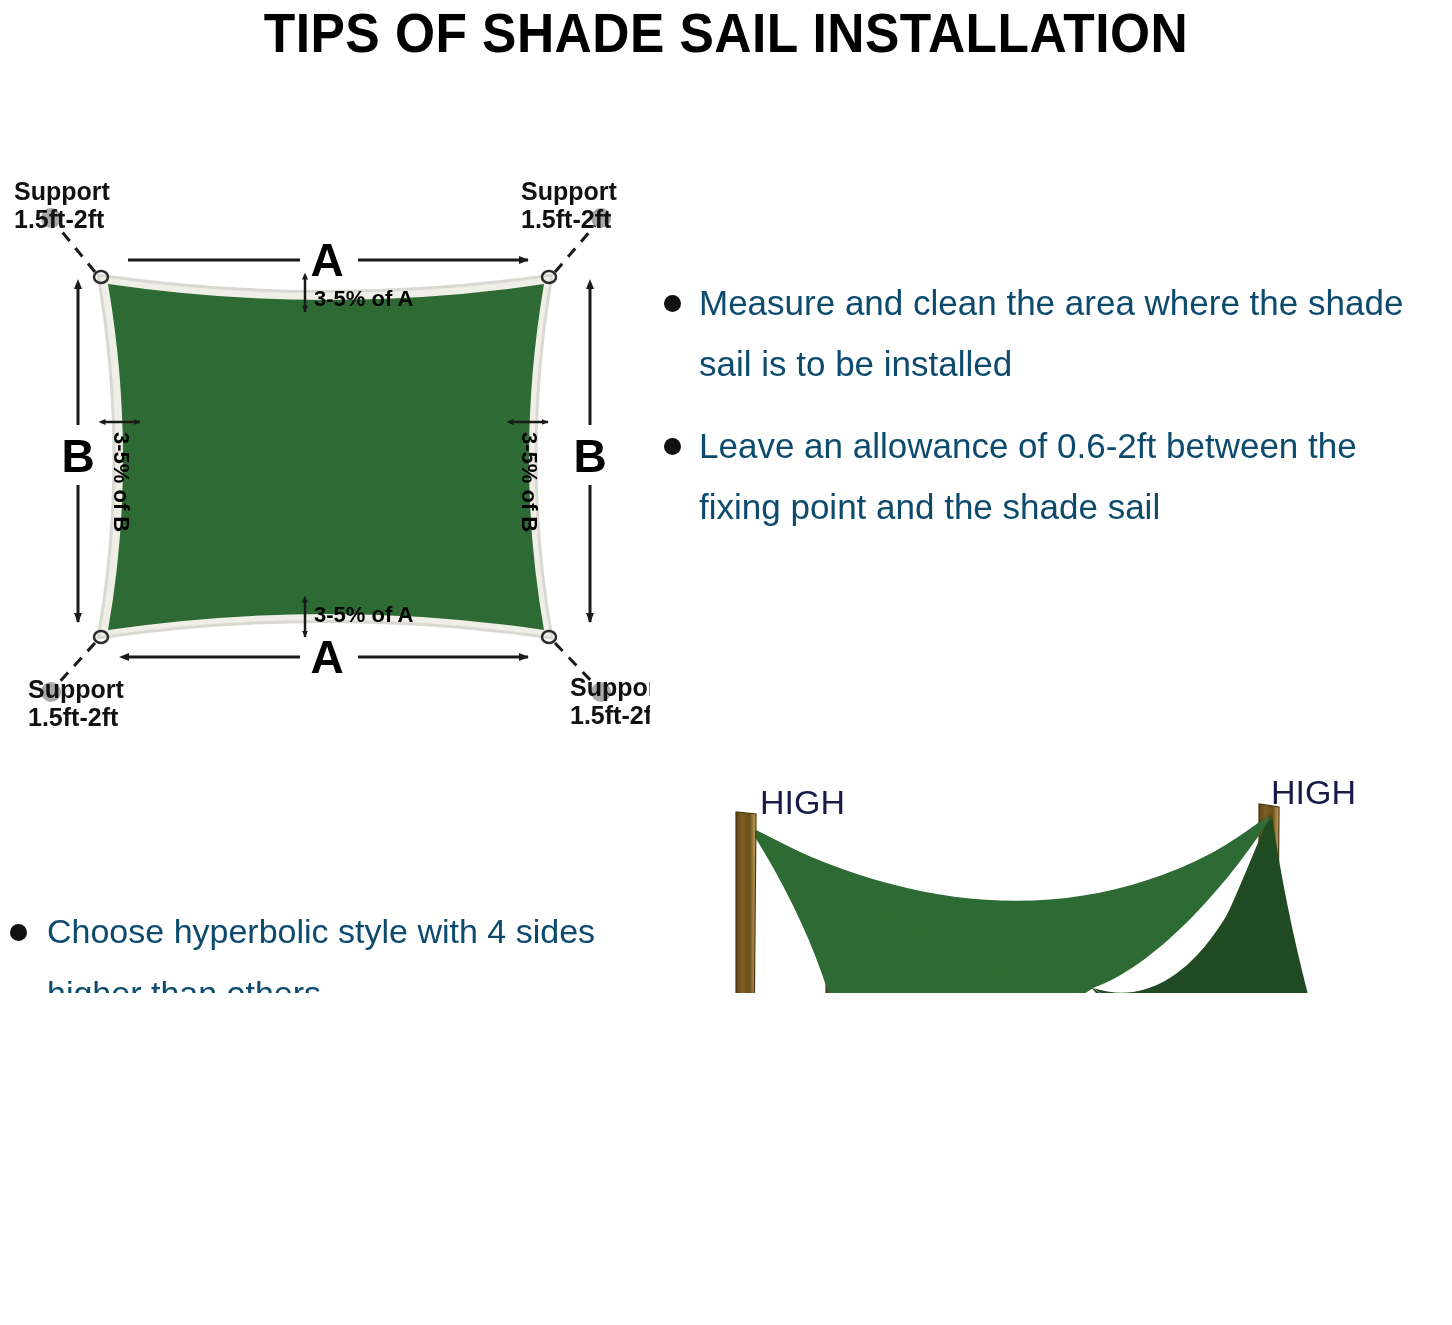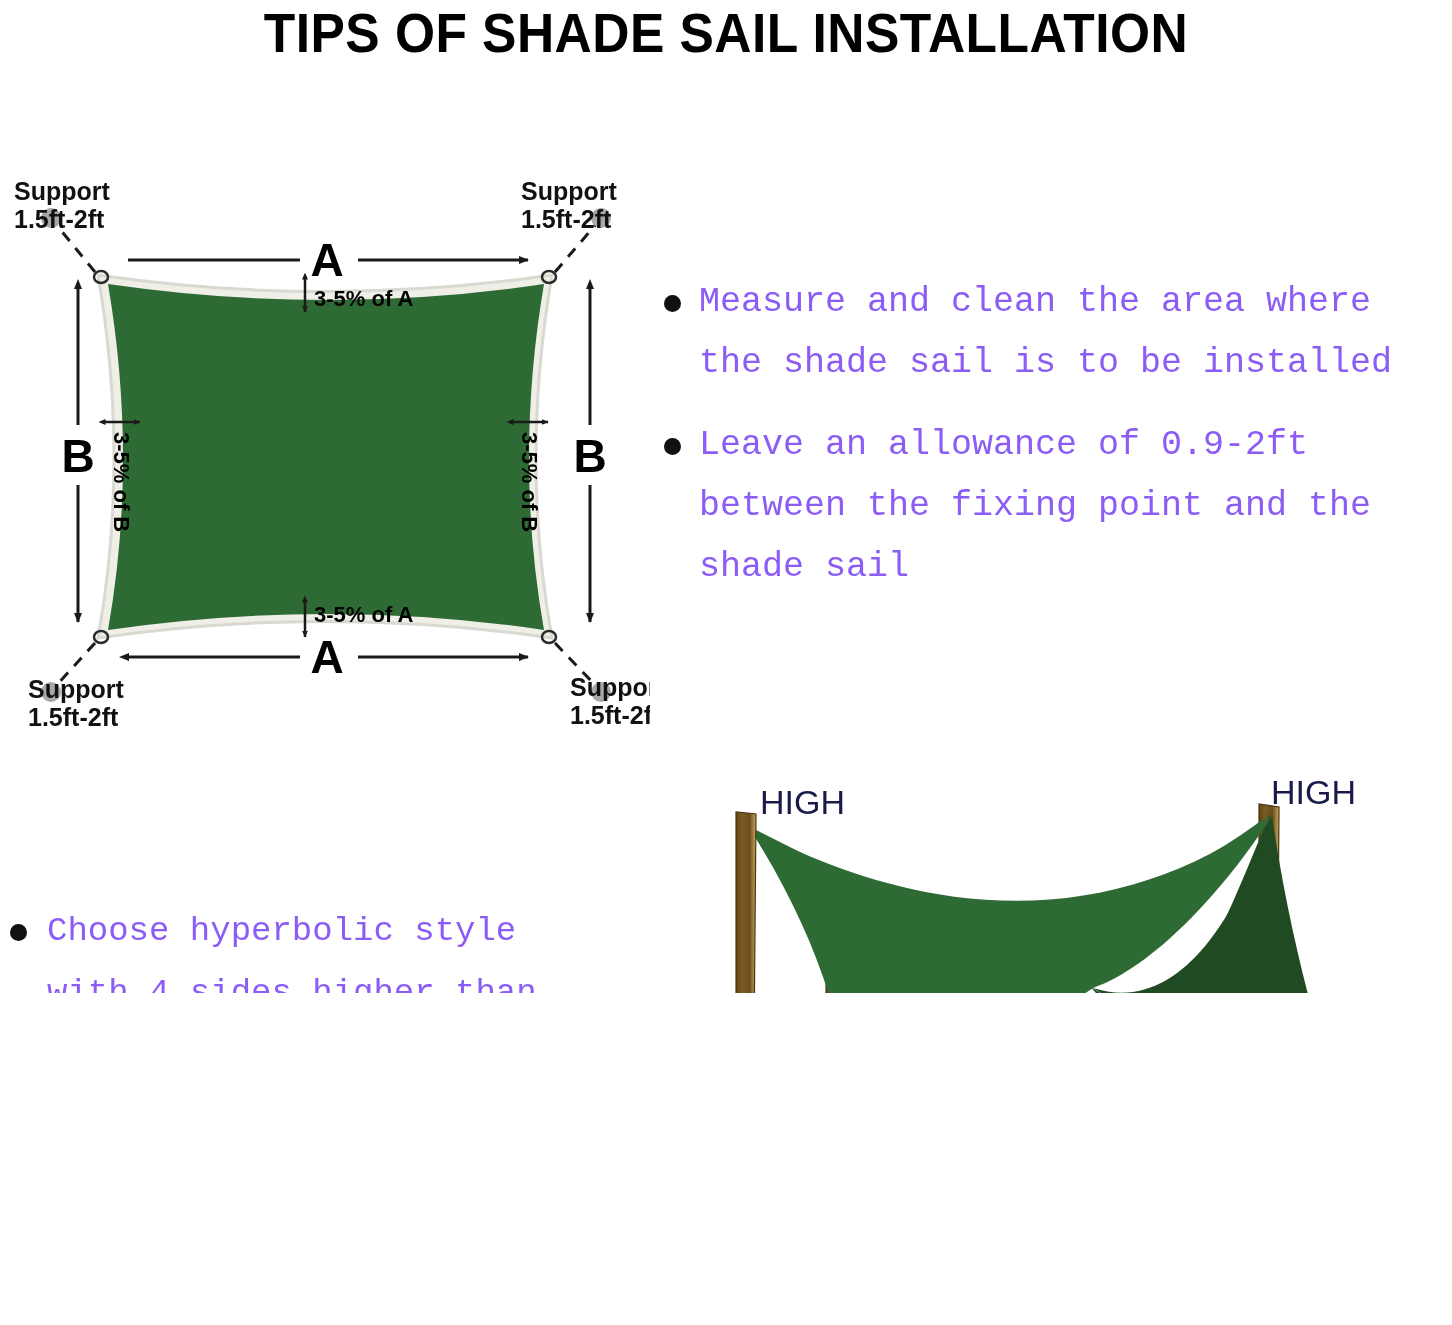--- a/index.html
+++ b/index.html
@@ -62,24 +62,24 @@
   }
   .bullet-list {
     list-style: none;
     margin: 0;
     padding: 0;
   }
   .bullet-item {
     position: relative;
     padding-left: 44px;
     margin: 0 0 21px 0;
-    font-family: Liberation Mono, monospace;
+    font-family: Liberation Sans, sans-serif;
     font-size: 35px;
     line-height: 61px;
-    color: #8b5cf6;
+    color: #0c4a6e;
   }
   #tips-left .bullet-item {
     padding-left: 43px;
     font-size: 34px;
     line-height: 62px;
     margin-bottom: 16px;
   }
   .bullet-dot {
     position: absolute;
     left: 9px;
@@ -206,21 +206,21 @@
     </svg>
   </div>
 
   <ul id="tips-right" class="bullet-list">
     <li class="bullet-item">
       <span class="bullet-dot"></span>
       <span>Measure and clean the area where the shade sail is to be installed</span>
     </li>
     <li class="bullet-item">
       <span class="bullet-dot"></span>
-      <span>Leave an allowance of 0.9-2ft between the fixing point and the shade sail</span>
+      <span>Leave an allowance of 0.6-2ft between the fixing point and the shade sail</span>
     </li>
   </ul>
 
   <ul id="tips-left" class="bullet-list">
     <li class="bullet-item">
       <span class="bullet-dot"></span>
       <span>Choose hyperbolic style with 4 sides higher than others</span>
     </li>
   </ul>
 

